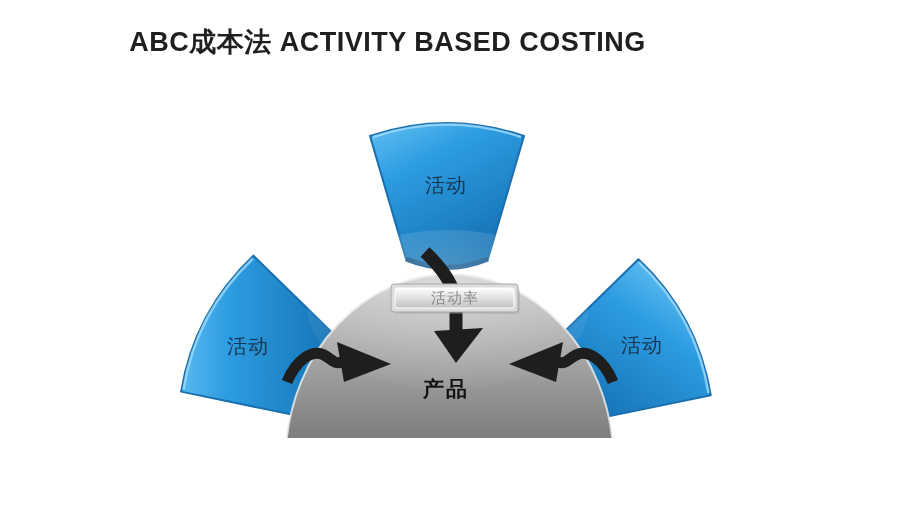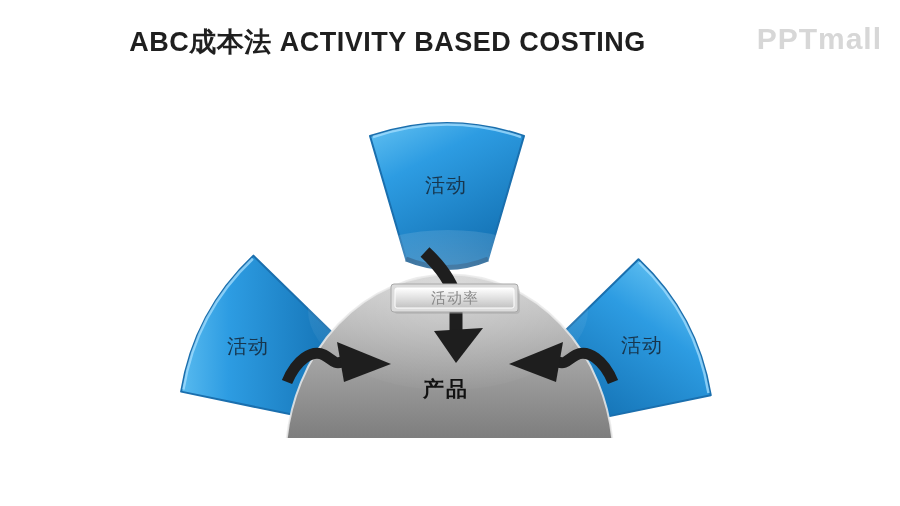--- a/index.html
+++ b/index.html
@@ -53,21 +53,20 @@
     fill:#878787;
     letter-spacing:1px;
   }
 </style>
 </head>
 <body>
 
 <div id="slide">
 
   <div class="title">ABC成本法 ACTIVITY BASED COSTING</div>
-  <div class="logo">PPTmall</div>
 
   <svg width="900" height="506" viewBox="0 0 900 506">
     <defs>
       <linearGradient id="blueG" x1="0" y1="0" x2="0.55" y2="1">
         <stop offset="0" stop-color="#62c1f2"></stop>
         <stop offset="0.35" stop-color="#2d9ce2"></stop>
         <stop offset="1" stop-color="#1472b4"></stop>
       </linearGradient>
       <linearGradient id="domeG" x1="0" y1="0" x2="0" y2="1">
         <stop offset="0" stop-color="#cdcdcd"></stop>

